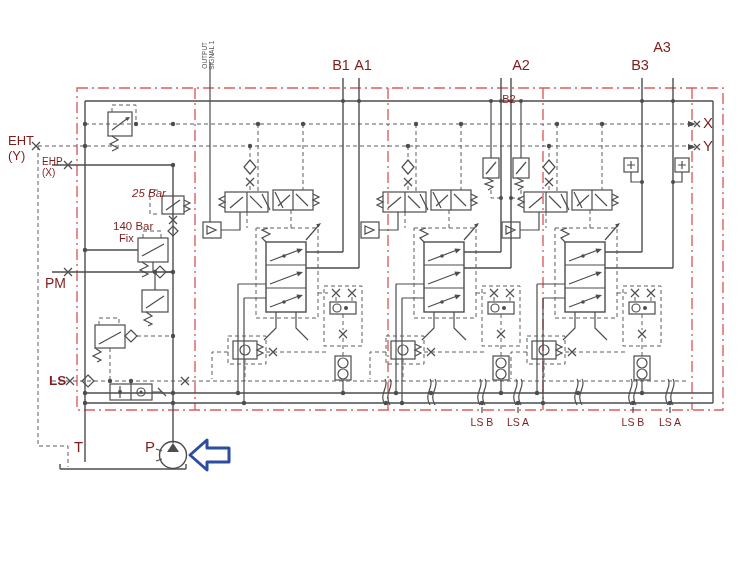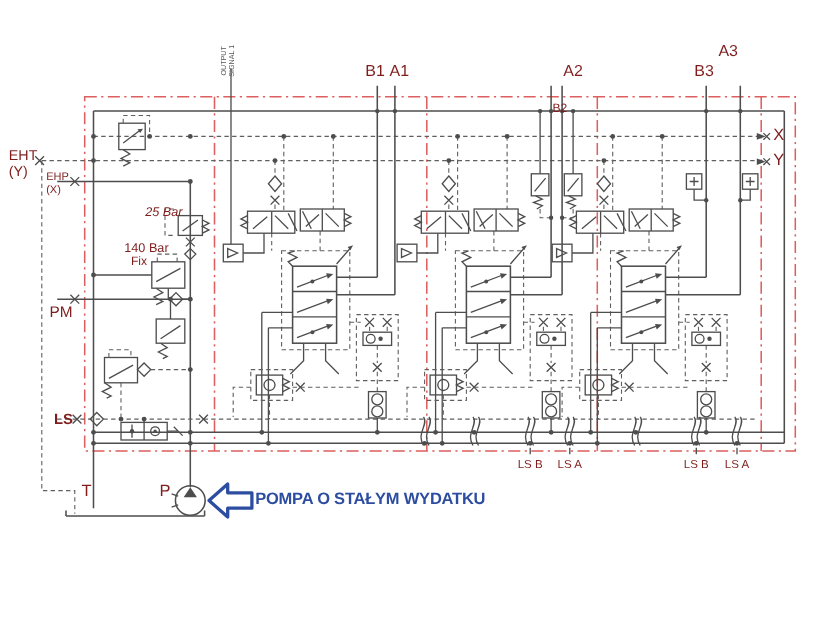--- a/index.html
+++ b/index.html
@@ -281,15 +281,14 @@
 <div class="lbl" style="left:703px;top:115px;font-size:15px;">X</div>
 <div class="lbl" style="left:703px;top:138px;font-size:15px;">Y</div>
 
 <div class="lbl c" style="left:469px;top:417px;width:26px;font-size:10.5px;">LS B</div>
 <div class="lbl c" style="left:505px;top:417px;width:26px;font-size:10.5px;">LS A</div>
 <div class="lbl c" style="left:620px;top:417px;width:26px;font-size:10.5px;">LS B</div>
 <div class="lbl c" style="left:657px;top:417px;width:26px;font-size:10.5px;">LS A</div>
 
 <div class="lbl" style="left:74px;top:439px;font-size:15px;">T</div>
 <div class="lbl" style="left:145px;top:439px;font-size:15px;">P</div>
-<div class="lbl cap" style="left:232px;top:446px;">POMPA O STAŁYM WYDATKU</div>
 
 </div>
 
 </body></html>

